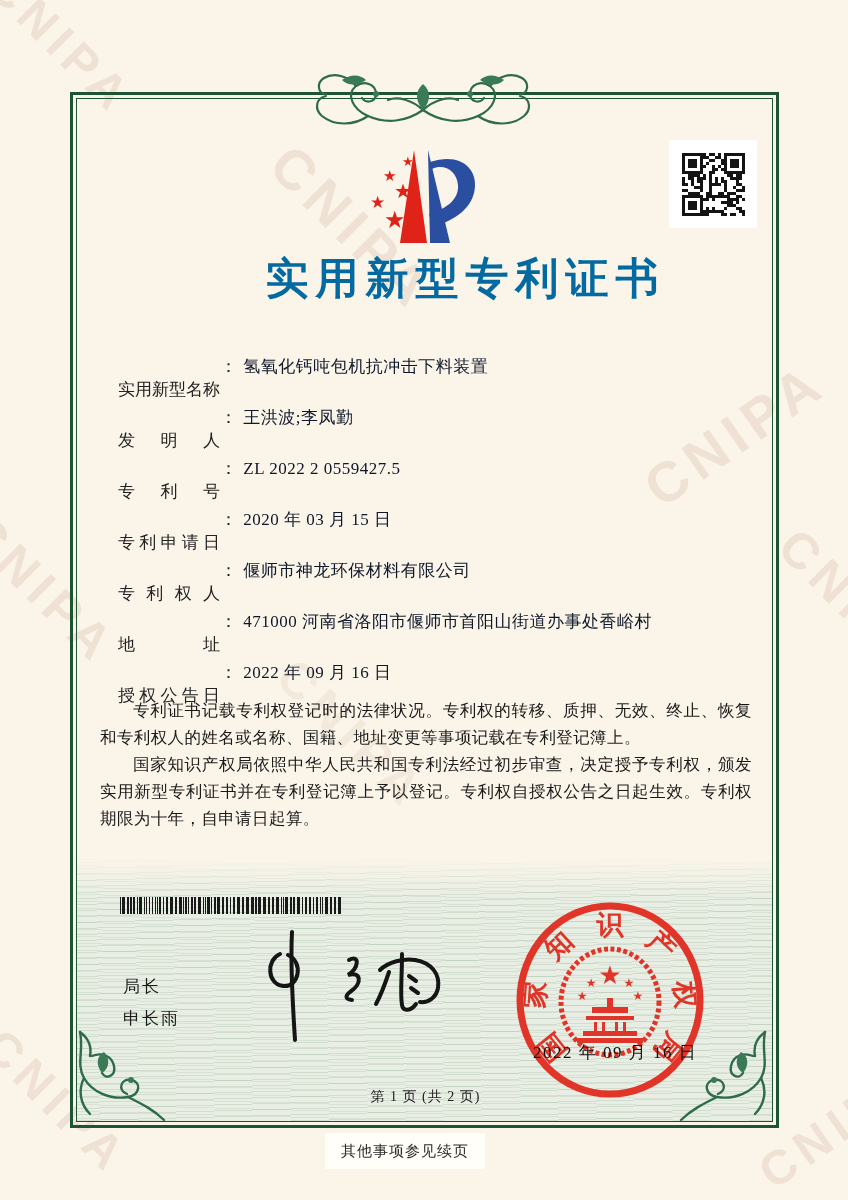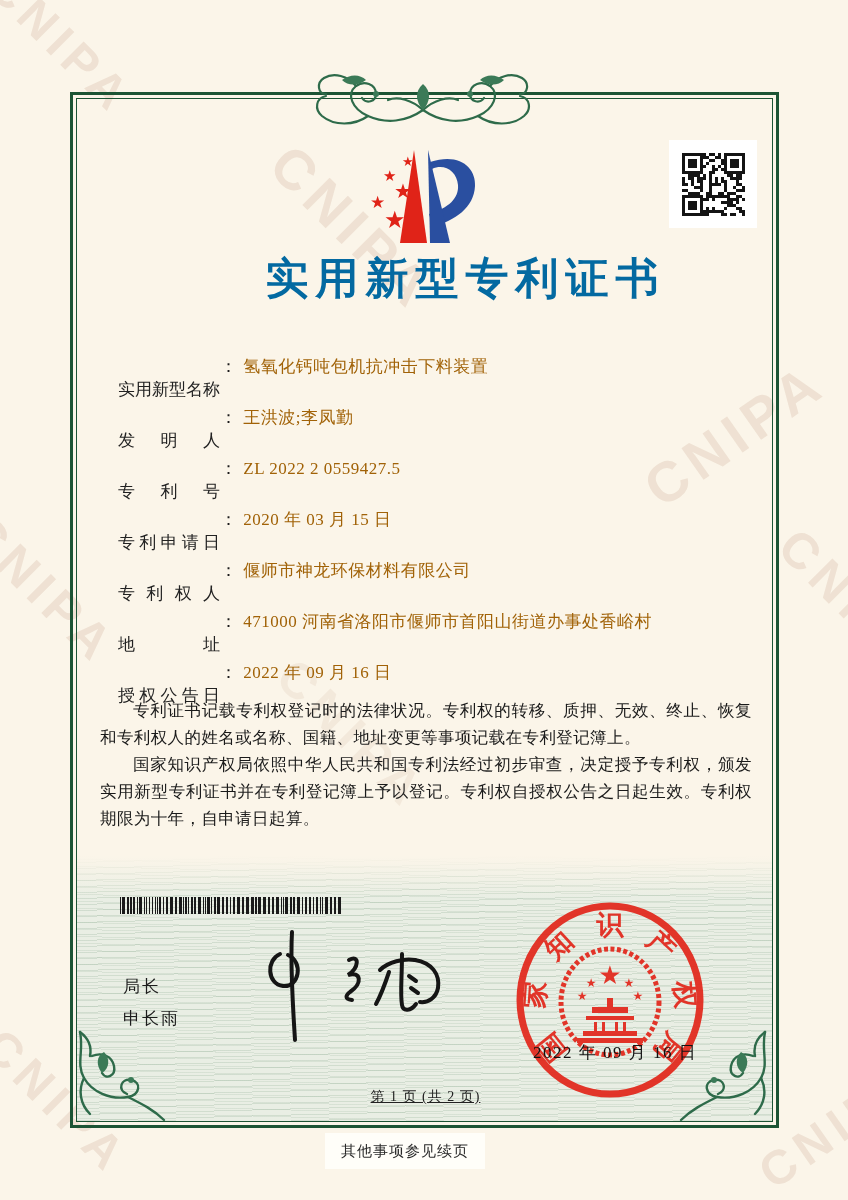--- a/index.html
+++ b/index.html
@@ -53,21 +53,21 @@
     letter-spacing:7px; color:#0369a1;padding-left:43px;
   }
   
   .fields { position:absolute; left:118px; top:355px; z-index:2; font-size:17px; }
   .frow { position:relative; height:51px; white-space:nowrap; }
   .flabel {
     display:inline-block; width:102px; text-align:justify; text-align-last:justify;
     vertical-align:top; color:#222;margin-top:23px;
   }
   .fcolon { display:inline-block; margin-right:2px; }
-  .fvalue { letter-spacing:0.5px; color:#a16207; }
+  .fvalue { letter-spacing:0.5px; color:#0f172a; }
   .fpair2 { position:absolute; left:317px; top:0; }
   .fpair2 .flabel2 { letter-spacing:0.5px; margin-right:1px; }
   
   .paras {
     position:absolute; left:100px; top:697px; width:652px; z-index:2;
     font-size:16.5px; line-height:27px; text-align:justify;
     letter-spacing:0.4px; color:#1a1a1a;
   }
   .paras p { margin:0; text-indent:2em; }
   
@@ -79,21 +79,21 @@
   .signoff-title { position:absolute; left:123px; top:975px; font-size:17px; letter-spacing:2px; z-index:2; }
   .signoff-name  { position:absolute; left:123px; top:1007px; font-size:17px; letter-spacing:2px; z-index:2; }
   .signature { position:absolute; left:252px; top:922px; width:205px; height:128px; z-index:2; }
   .seal { position:absolute; left:512px; top:900px; width:196px; height:200px; z-index:2; }
   .seal-date {
     position:absolute; left:533px; top:1041px; z-index:3;
     font-size:17px; letter-spacing:1.5px; color:#111;
   }
   .page-num {
     position:absolute; left:70px; top:1088px; width:711px; z-index:2;
-    text-align:center; font-size:14px; letter-spacing:1px; color:#222;text-decoration:underline;
+    text-align:center; font-size:14px; letter-spacing:1px; color:#222;
   }
   .cont-note {
     position:absolute; left:325px; top:1133px; width:160px; height:36px; z-index:2;
     background:#fffef9; display:flex; align-items:center; justify-content:center;
     font-size:15px; letter-spacing:1px; color:#2a2a2a;
   }
 </style>
 </head>
 <body>
 

